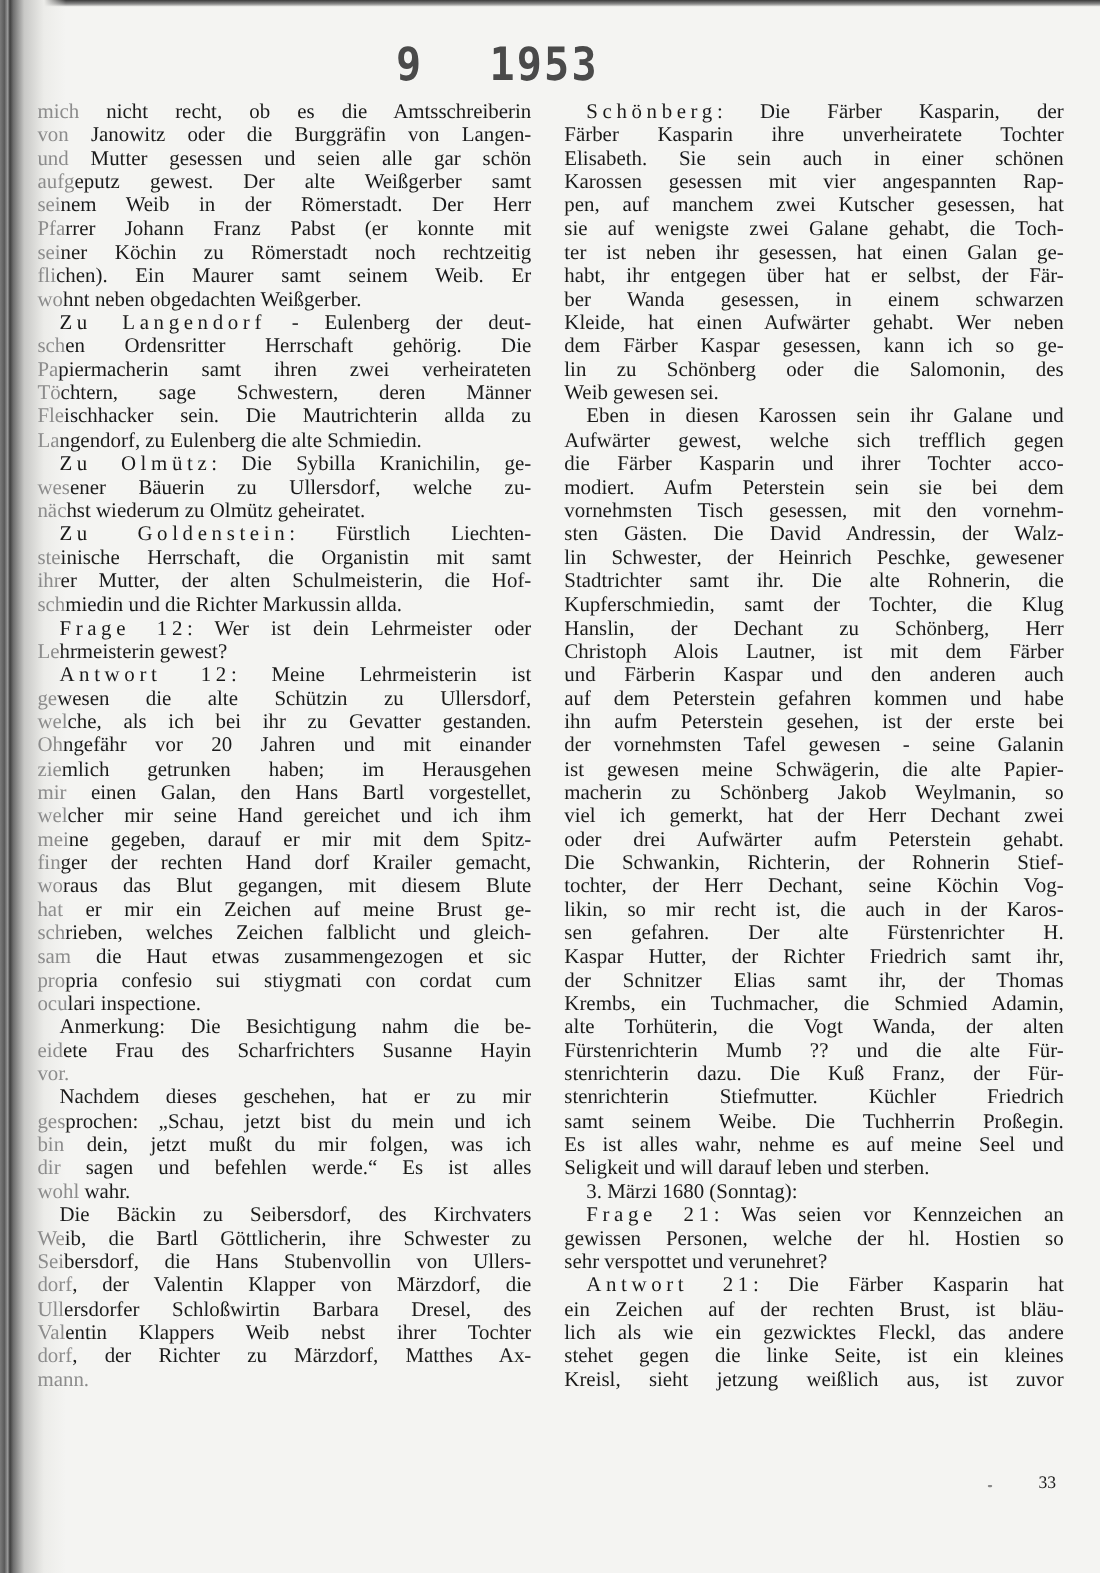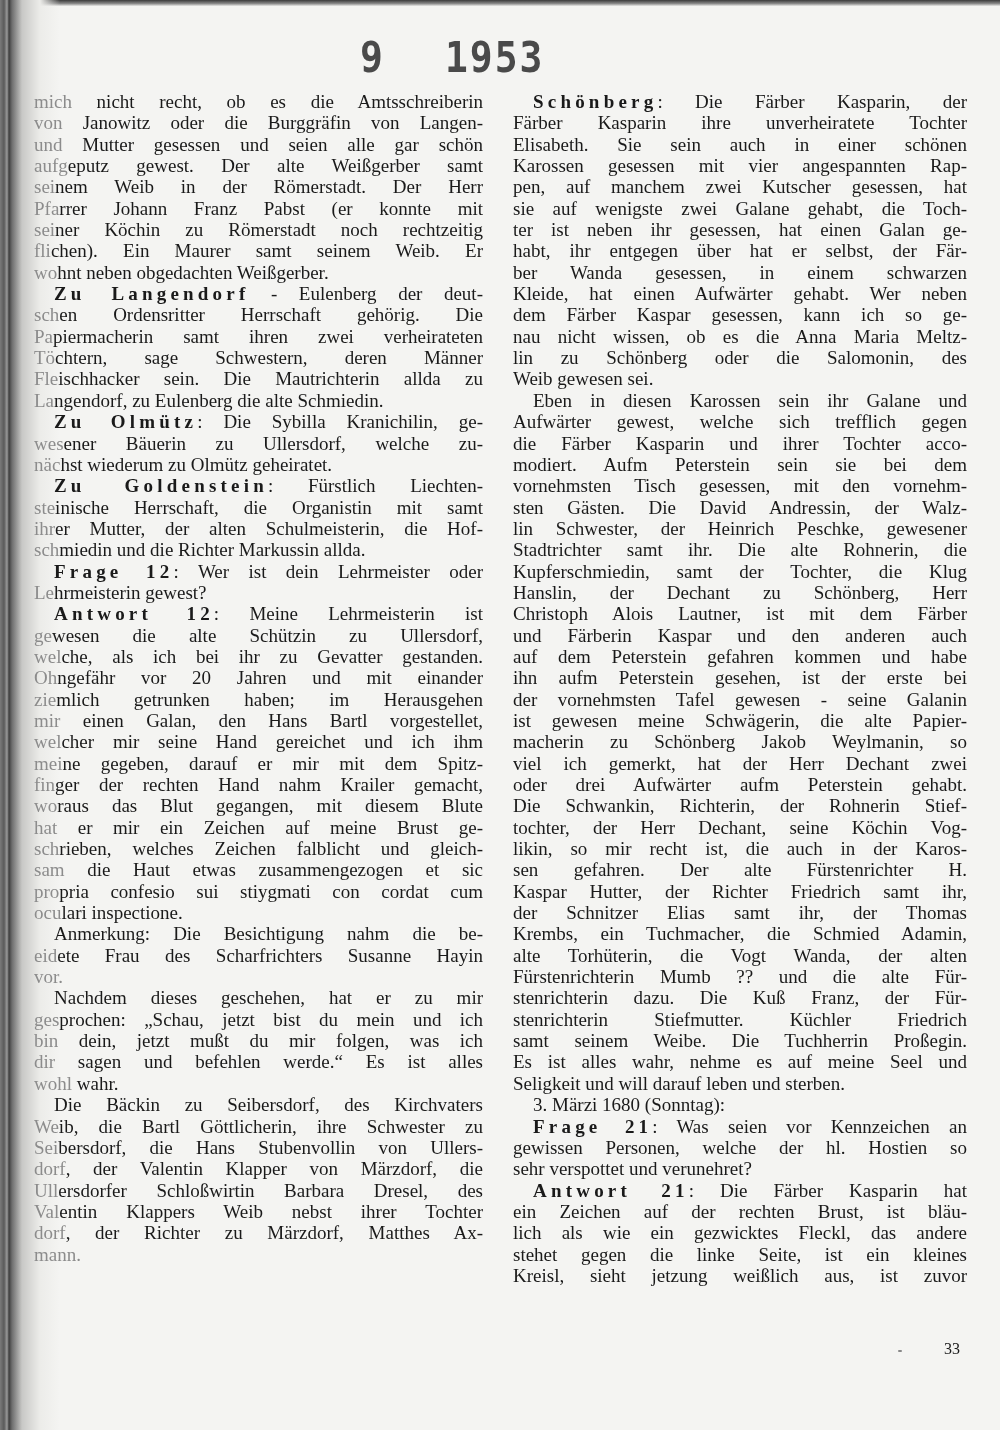--- a/index.html
+++ b/index.html
@@ -30,21 +30,21 @@
     font-size: 19px; line-height: 21.35px;
   }
   .col-left { left: 34px; width: 449px; }
   .col-right { left: 513px; width: 454px; }
   .line {
     display: block; height: 21.35px; white-space: nowrap;
     text-align: justify; text-align-last: justify;
   }
   .line.last { text-align-last: left; }
   .line.indent { padding-left: 20px; }
-  .spaced { letter-spacing: 4.2px; font-weight: bold; }
+  .spaced { letter-spacing: 4.2px; }
   .faded { color: #8c8c8c; }
   .page-number {
     position: absolute; left: 944px; top: 1340px;
     font-size: 16px; color: #1a1a1a;
   }
   .speck { position: absolute; background: #888; border-radius: 1px; }
 </style>
 </head>
 <body>
 
@@ -81,21 +81,21 @@
     <span class="line indent"><span class="spaced">Frage 12</span><span>: Wer ist dein Lehrmeister oder</span></span>
     <span class="line last"><span class="faded">Le</span><span>hrmeisterin gewest?</span></span>
     <span class="line indent"><span class="spaced">Antwort 12</span><span>: Meine Lehrmeisterin ist</span></span>
     <span class="line"><span class="faded">ge</span><span>wesen die alte Schützin zu Ullersdorf,</span></span>
     <span class="line"><span class="faded">wel</span><span>che, als ich bei ihr zu Gevatter gestanden.</span></span>
     <span class="line"><span class="faded">Oh</span><span>ngefähr vor 20 Jahren und mit einander</span></span>
     <span class="line"><span class="faded">zie</span><span>mlich getrunken haben; im Herausgehen</span></span>
     <span class="line"><span class="faded">mir</span><span> einen Galan, den Hans Bartl vorgestellet,</span></span>
     <span class="line"><span class="faded">wel</span><span>cher mir seine Hand gereichet und ich ihm</span></span>
     <span class="line"><span class="faded">mei</span><span>ne gegeben, darauf er mir mit dem Spitz-</span></span>
-    <span class="line"><span class="faded">fin</span><span>ger der rechten Hand nahm Krailer gemacht,</span></span>
+    <span class="line"><span class="faded">fin</span><span>ger der rechten Hand dorf Krailer gemacht,</span></span>
     <span class="line"><span class="faded">wo</span><span>raus das Blut gegangen, mit diesem Blute</span></span>
     <span class="line"><span class="faded">hat</span><span> er mir ein Zeichen auf meine Brust ge-</span></span>
     <span class="line"><span class="faded">sch</span><span>rieben, welches Zeichen falblicht und gleich-</span></span>
     <span class="line"><span class="faded">sam</span><span> die Haut etwas zusammengezogen et sic</span></span>
     <span class="line"><span class="faded">pro</span><span>pria confesio sui stiygmati con cordat cum</span></span>
     <span class="line last"><span class="faded">ocu</span><span>lari inspectione.</span></span>
     <span class="line indent"><span>Anmerkung: Die Besichtigung nahm die be-</span></span>
     <span class="line"><span class="faded">eid</span><span>ete Frau des Scharfrichters Susanne Hayin</span></span>
     <span class="line last"><span class="faded">vor.</span><span></span></span>
     <span class="line indent"><span>Nachdem dieses geschehen, hat er zu mir</span></span>
@@ -117,21 +117,20 @@
     <span class="line"><span>Färber Kasparin ihre unverheiratete Tochter</span></span>
     <span class="line"><span>Elisabeth. Sie sein auch in einer schönen</span></span>
     <span class="line"><span>Karossen gesessen mit vier angespannten Rap-</span></span>
     <span class="line"><span>pen, auf manchem zwei Kutscher gesessen, hat</span></span>
     <span class="line"><span>sie auf wenigste zwei Galane gehabt, die Toch-</span></span>
     <span class="line"><span>ter ist neben ihr gesessen, hat einen Galan ge-</span></span>
     <span class="line"><span>habt, ihr entgegen über hat er selbst, der Fär-</span></span>
     <span class="line"><span>ber Wanda gesessen, in einem schwarzen</span></span>
     <span class="line"><span>Kleide, hat einen Aufwärter gehabt. Wer neben</span></span>
     <span class="line"><span>dem Färber Kaspar gesessen, kann ich so ge-</span></span>
-    <span class="line"><span>nau nicht wissen, ob es die Anna Maria Meltz-</span></span>
     <span class="line"><span>lin zu Schönberg oder die Salomonin, des</span></span>
     <span class="line last"><span>Weib gewesen sei.</span></span>
     <span class="line indent"><span>Eben in diesen Karossen sein ihr Galane und</span></span>
     <span class="line"><span>Aufwärter gewest, welche sich trefflich gegen</span></span>
     <span class="line"><span>die Färber Kasparin und ihrer Tochter acco-</span></span>
     <span class="line"><span>modiert. Aufm Peterstein sein sie bei dem</span></span>
     <span class="line"><span>vornehmsten Tisch gesessen, mit den vornehm-</span></span>
     <span class="line"><span>sten Gästen. Die David Andressin, der Walz-</span></span>
     <span class="line"><span>lin Schwester, der Heinrich Peschke, gewesener</span></span>
     <span class="line"><span>Stadtrichter samt ihr. Die alte Rohnerin, die</span></span>

